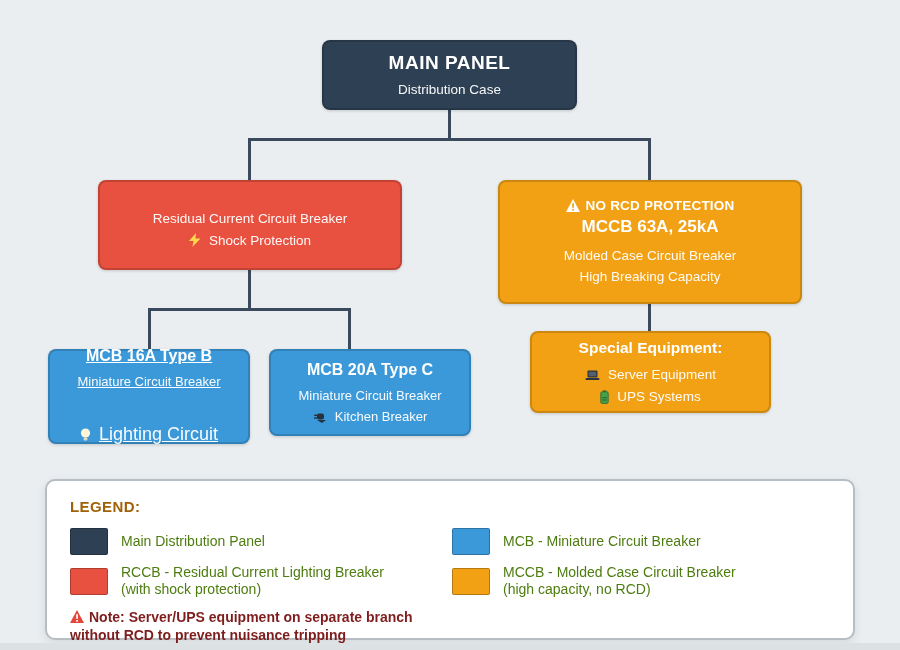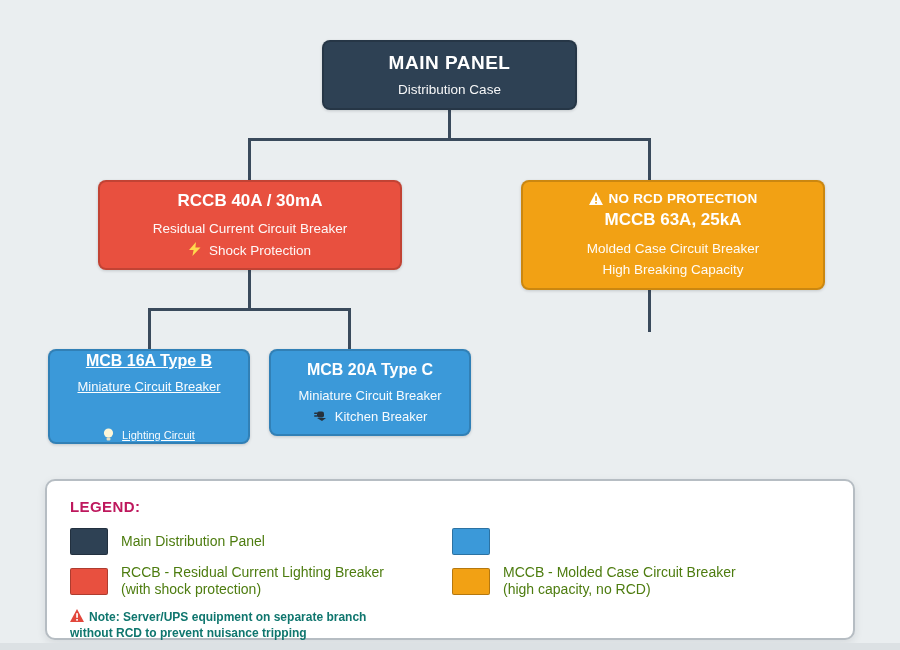--- a/index.html
+++ b/index.html
@@ -45,56 +45,56 @@
     color: rgba(255,255,255,0.96);
     font-weight: 400;
   }
   .mt6 { margin-top: 6px; }
   .mt9 { margin-top: 9px; }
   .mt4 { margin-top: 4px; }
   .warn-row {
     display: inline-flex; align-items: center; gap: 6px;
     font-size: 13.5px; font-weight: 700; letter-spacing: 0.2px;
   }
-  .icon-row { display: inline-flex; gap: 8px; }
+  .icon-row { display: inline-flex; align-items: center; gap: 8px; }
   .svg-icon { display: inline-block; flex: 0 0 auto; }
 
   
   .legend {
     position: absolute;
     left: 45px; top: 479px; width: 810px; height: 161px;
     background: #ffffff;
     border: 2px solid #b6bdc3;
     border-radius: 10px;
     padding: 17px 23px 0 23px;
     box-shadow: 0 3px 8px rgba(30,40,50,0.10);
   }
   .legend-title {
-    font-size: 15px; font-weight: 700; color: #be185d;
+    font-size: 15px; font-weight: 700; color: #a16207;
     letter-spacing: 0.4px;
     margin-bottom: 13px;
   }
   .legend-grid {
     display: grid;
     grid-template-columns: 382px 1fr;
     column-gap: 0px;
     row-gap: 9px;
   }
   .legend-item { display: flex; align-items: center; gap: 13px; }
   .legend-swatch {
     width: 38px; height: 27px; flex: 0 0 auto;
     border: 1px solid rgba(0,0,0,0.25);
     border-radius: 2px;
   }
   .legend-label { font-size: 14px; color: #4d7c0f; line-height: 1.22; }
   .legend-label .l2:empty { display: none; }
   .legend-label .l2 { display: block; }
   .legend-note {
     margin-top: 11px;
-    font-size: 12px; font-weight: 700; color: #0f766e;
+    font-size: 14px; font-weight: 700; color: #7f1d1d;
     line-height: 1.28;
     max-width: 420px;
   }
   .legend-note .note-icon { vertical-align: -1px; margin-right: 5px; }
 
   .bottom-strip {
     position: absolute; left: 0; bottom: 0; width: 100%; height: 7px;
     background: #dce1e4;
   }
 </style>
@@ -114,48 +114,47 @@
   <div class="vline" style="left:348px; top:308px; height:42px;"></div>
 
   <div class="vline" style="left:648px; top:290px; height:42px;"></div>
 
   <div class="node node-navy" style="left: 322px; top: 40px; width: 255px; height: 70px; background-color: rgb(46, 65, 84);">
     <div class="node-title lg">MAIN PANEL</div>
     <div class="node-sub mt6">Distribution Case</div>
   </div>
 
   <div class="node node-red" style="left: 98px; top: 180px; width: 304px; height: 90px; background-color: rgb(232, 80, 63);">
-    <div class="node-title">RCCB 40A / 30mA</div>
     <div class="node-sub mt9">Residual Current Circuit Breaker</div>
     <div class="node-sub mt4 icon-row">
       <svg class="svg-icon" width="12" height="14" viewBox="0 0 12 14">
         <polygon points="7,0 0,8 4.6,8 3.4,14 11.5,5.6 6.4,5.6" fill="#ffd84d"></polygon>
       </svg>
       <span>Shock Protection</span>
     </div>
   </div>
 
-  <div class="node node-orange" style="left: 521px; top: 180px; width: 304px; height: 110px; background-color: rgb(242, 161, 20);">
+  <div class="node node-orange" style="left: 498px; top: 180px; width: 304px; height: 124px; background-color: rgb(242, 161, 20);">
     <div class="warn-row">
       <svg class="svg-icon" width="14" height="13" viewBox="0 0 14 13">
         <path d="M7 0 L14 13 L0 13 Z" fill="#ffffff"></path>
         <rect x="6.2" y="4.2" width="1.7" height="4.6" fill="#f2a114"></rect>
         <rect x="6.2" y="10" width="1.7" height="1.7" fill="#f2a114"></rect>
       </svg>
       <span>NO RCD PROTECTION</span>
     </div>
     <div class="node-title mt4">MCCB 63A, 25kA</div>
     <div class="node-sub mt9">Molded Case Circuit Breaker</div>
     <div class="node-sub mt4">High Breaking Capacity</div>
   </div>
 
   <div class="node node-blue" style="left: 48px; top: 349px; width: 202px; height: 95px; background-color: rgb(59, 153, 217); text-decoration: underline;">
     <div class="node-title md">MCB 16A Type B</div>
     <div class="node-sub mt9" style="font-size:13px;">Miniature Circuit Breaker</div>
-    <div class="node-sub mt4 icon-row" style="font-size:11px;margin-top:32px;">
+    <div class="node-sub mt4 icon-row" style="font-size:18px;margin-top:32px;">
       <svg class="svg-icon" width="11" height="14" viewBox="0 0 11 14">
         <circle cx="5.5" cy="5" r="4.6" fill="#fdf6d8"></circle>
         <rect x="3.6" y="9.4" width="3.8" height="3" rx="1" fill="#e4ddc2"></rect>
       </svg>
       <span>Lighting Circuit</span>
     </div>
   </div>
 
   <div class="node node-blue" style="left: 269px; top: 349px; width: 202px; height: 87px; background-color: rgb(59, 153, 217);">
     <div class="node-title md">MCB 20A Type C</div>
@@ -164,35 +163,59 @@
       <svg class="svg-icon" width="14" height="12" viewBox="0 0 14 12">
         <path d="M13 9 L9 12 L4 9 Z" fill="#26313c"></path>
         <rect x="4" y="2.5" width="7" height="6" rx="2" fill="#26313c"></rect>
         <rect x="1" y="3.4" width="3.4" height="1.6" rx="0.8" fill="#26313c"></rect>
         <rect x="1" y="6.2" width="3.4" height="1.6" rx="0.8" fill="#26313c"></rect>
       </svg>
       <span>Kitchen Breaker</span>
     </div>
   </div>
 
+  <div class="node node-orange" style="left: 530px; top: 331px; width: 241px; height: 82px; background-color: rgb(242, 161, 20);">
+    <div class="node-title sm">Special Equipment:</div>
+    <div class="node-sub mt9 icon-row">
+      <svg class="svg-icon" width="15" height="11" viewBox="0 0 15 11">
+        <rect x="2.5" y="0.5" width="10" height="7" rx="1" fill="#2b333c"></rect>
+        <rect x="3.7" y="1.7" width="7.6" height="4.6" fill="#555f69"></rect>
+        <rect x="0.5" y="8" width="14" height="2" rx="1" fill="#2b333c"></rect>
+      </svg>
+      <span>Server Equipment</span>
+    </div>
+    <div class="node-sub mt4 icon-row">
+      <svg class="svg-icon" width="9" height="14" viewBox="0 0 9 14">
+        <rect x="2.8" y="0.4" width="3.4" height="1.6" fill="#2f6b33"></rect>
+        <rect x="0.8" y="1.8" width="7.4" height="11.6" rx="1.4" fill="#46a24a" stroke="#2f6b33" stroke-width="0.9"></rect>
+        <rect x="2.2" y="7" width="4.6" height="1.2" fill="#2f6b33"></rect>
+        <rect x="2.2" y="9.4" width="4.6" height="1.2" fill="#2f6b33"></rect>
+      </svg>
+      <span>UPS Systems</span>
+    </div>
+  </div>
 
   <div class="legend">
     <div class="legend-title">LEGEND:</div>
     <div class="legend-grid">
 
       <div class="legend-item">
         <div class="legend-swatch" style="background-color: rgb(46, 65, 84);"></div>
         <div class="legend-label">
           <span>Main Distribution Panel</span>
           
         </div>
       </div>
 
       <div class="legend-item">
         <div class="legend-swatch" style="background-color: rgb(59, 153, 217);"></div>
+        <div class="legend-label">
+          <span>MCB - Miniature Circuit Breaker</span>
+          
+        </div>
       </div>
 
       <div class="legend-item">
         <div class="legend-swatch" style="background-color: rgb(232, 80, 63);"></div>
         <div class="legend-label">
           <span>RCCB - Residual Current Lighting Breaker</span>
           <span class="l2">(with shock protection)</span>
         </div>
       </div>
 

